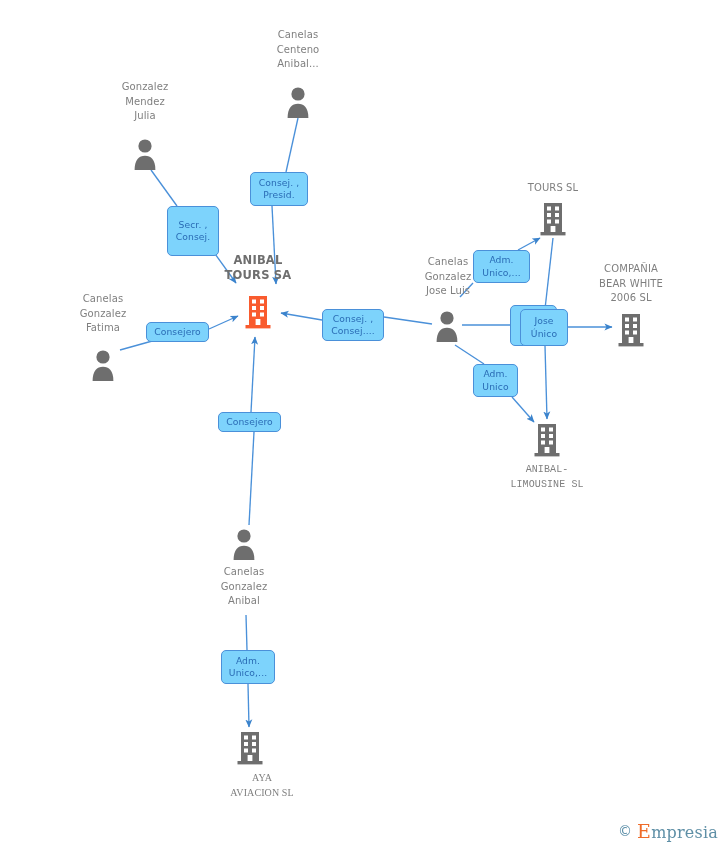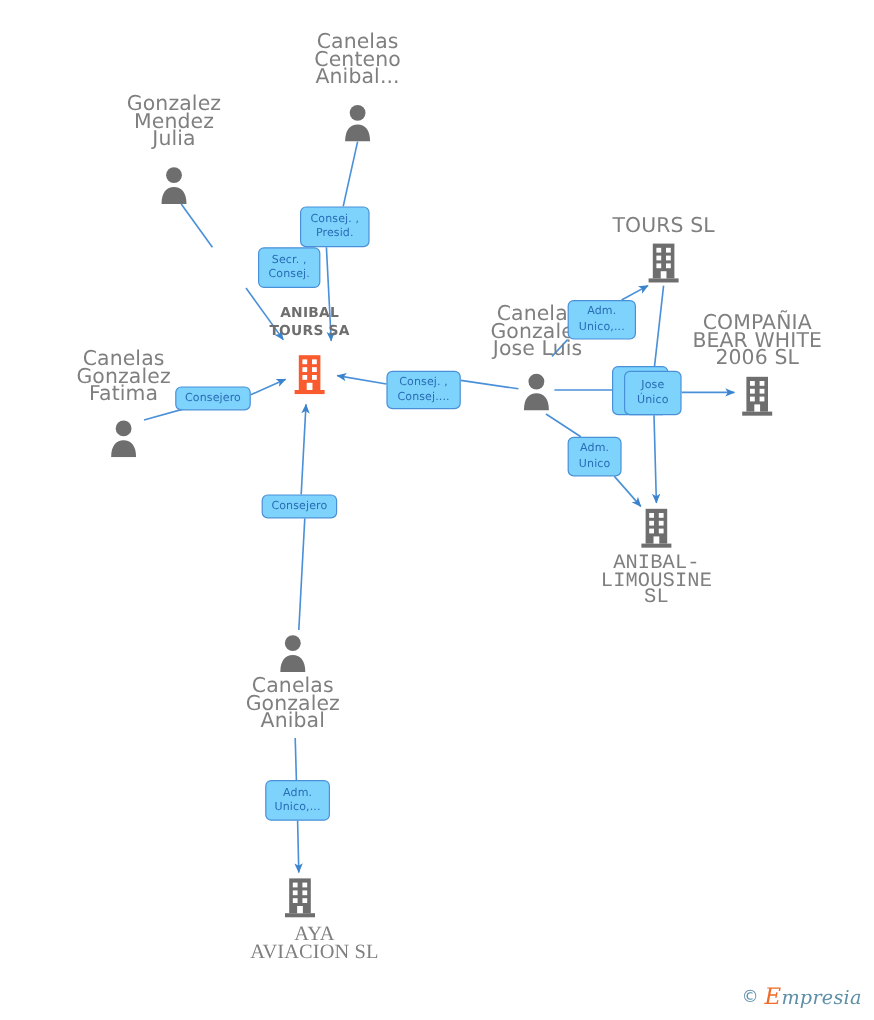--- a/index.html
+++ b/index.html
@@ -11,21 +11,21 @@
     position:relative;
   }
   #stage{position:absolute;left:0;top:0;width:728px;height:850px;}
   svg#edges{position:absolute;left:0;top:0;width:728px;height:850px;}
 
   .node{position:absolute;}
   .node-label{
     position:absolute;
     text-align:center;
     color:#7f7f7f;
-    font-size:17px;
+    font-size:10px;
     line-height:14.5px;
     white-space:pre-line;
     letter-spacing:0.1px;
   }
   .node-label.bold{
     color:#6e6e6e;
     font-weight:bold;
     font-size:11.5px;
     line-height:15px;
     letter-spacing:0.2px;
@@ -49,21 +49,21 @@
     padding:2px 3px;
     letter-spacing:0.1px;
   }
 
   .footer{
     position:absolute;
     right:10px;bottom:8px;
     display:flex;align-items:center;gap:5px;
   }
   .footer .cmark{color:#5b8ea8;font-size:14px;line-height:14px;}
-  .footer .brand{font-family:"DejaVu Serif", serif;font-style:italic;font-size:16px;color:#5e8fa6;letter-spacing:0.2px;}
+  .footer .brand{font-family:"DejaVu Serif", serif;font-size:16px;color:#5e8fa6;letter-spacing:0.2px;}
   .footer .brand .e{color:#ef6c2a;font-size:19px;}
 </style>
 </head>
 <body>
 
 <div id="stage">
 
   <svg id="edges" viewBox="0 0 728 850">
     <defs>
       <marker id="arr" markerWidth="7" markerHeight="7" refX="5.6" refY="3" orient="auto">
@@ -259,21 +259,21 @@
       </g>
     </svg>
   </div>
   <div class="node" style="left:190px;top:771px;width:120px;">
     <div class="node-label" style="left:12px;top:0;width:120px;font-family:Liberation Serif, serif;">AYA
 AVIACION SL</div>
   </div>
 
   <div class="badge" style="left:250px;top:172px;width:58px;height:34px;">Consej. ,
 Presid.</div>
-  <div class="badge" style="left:167px;top:206px;width:52px;height:34px;margin-left:48px;">Secr. ,
+  <div class="badge" style="left:167px;top:206px;width:52px;height:50px;">Secr. ,
 Consej.</div>
   <div class="badge" style="left:146px;top:322px;width:63px;height:20px;">Consejero</div>
   <div class="badge" style="left:322px;top:309px;width:62px;height:32px;">Consej. ,
 Consej....</div>
   <div class="badge" style="left:473px;top:250px;width:57px;height:33px;">Adm.
 Unico,...</div>
   <div class="badge" style="left:510px;top:305px;width:47px;height:41px;z-index:2;">Adm.
 Unico</div>
   <div class="badge" style="left:520px;top:309px;width:48px;height:37px;z-index:3;">Jose
 Único</div>

